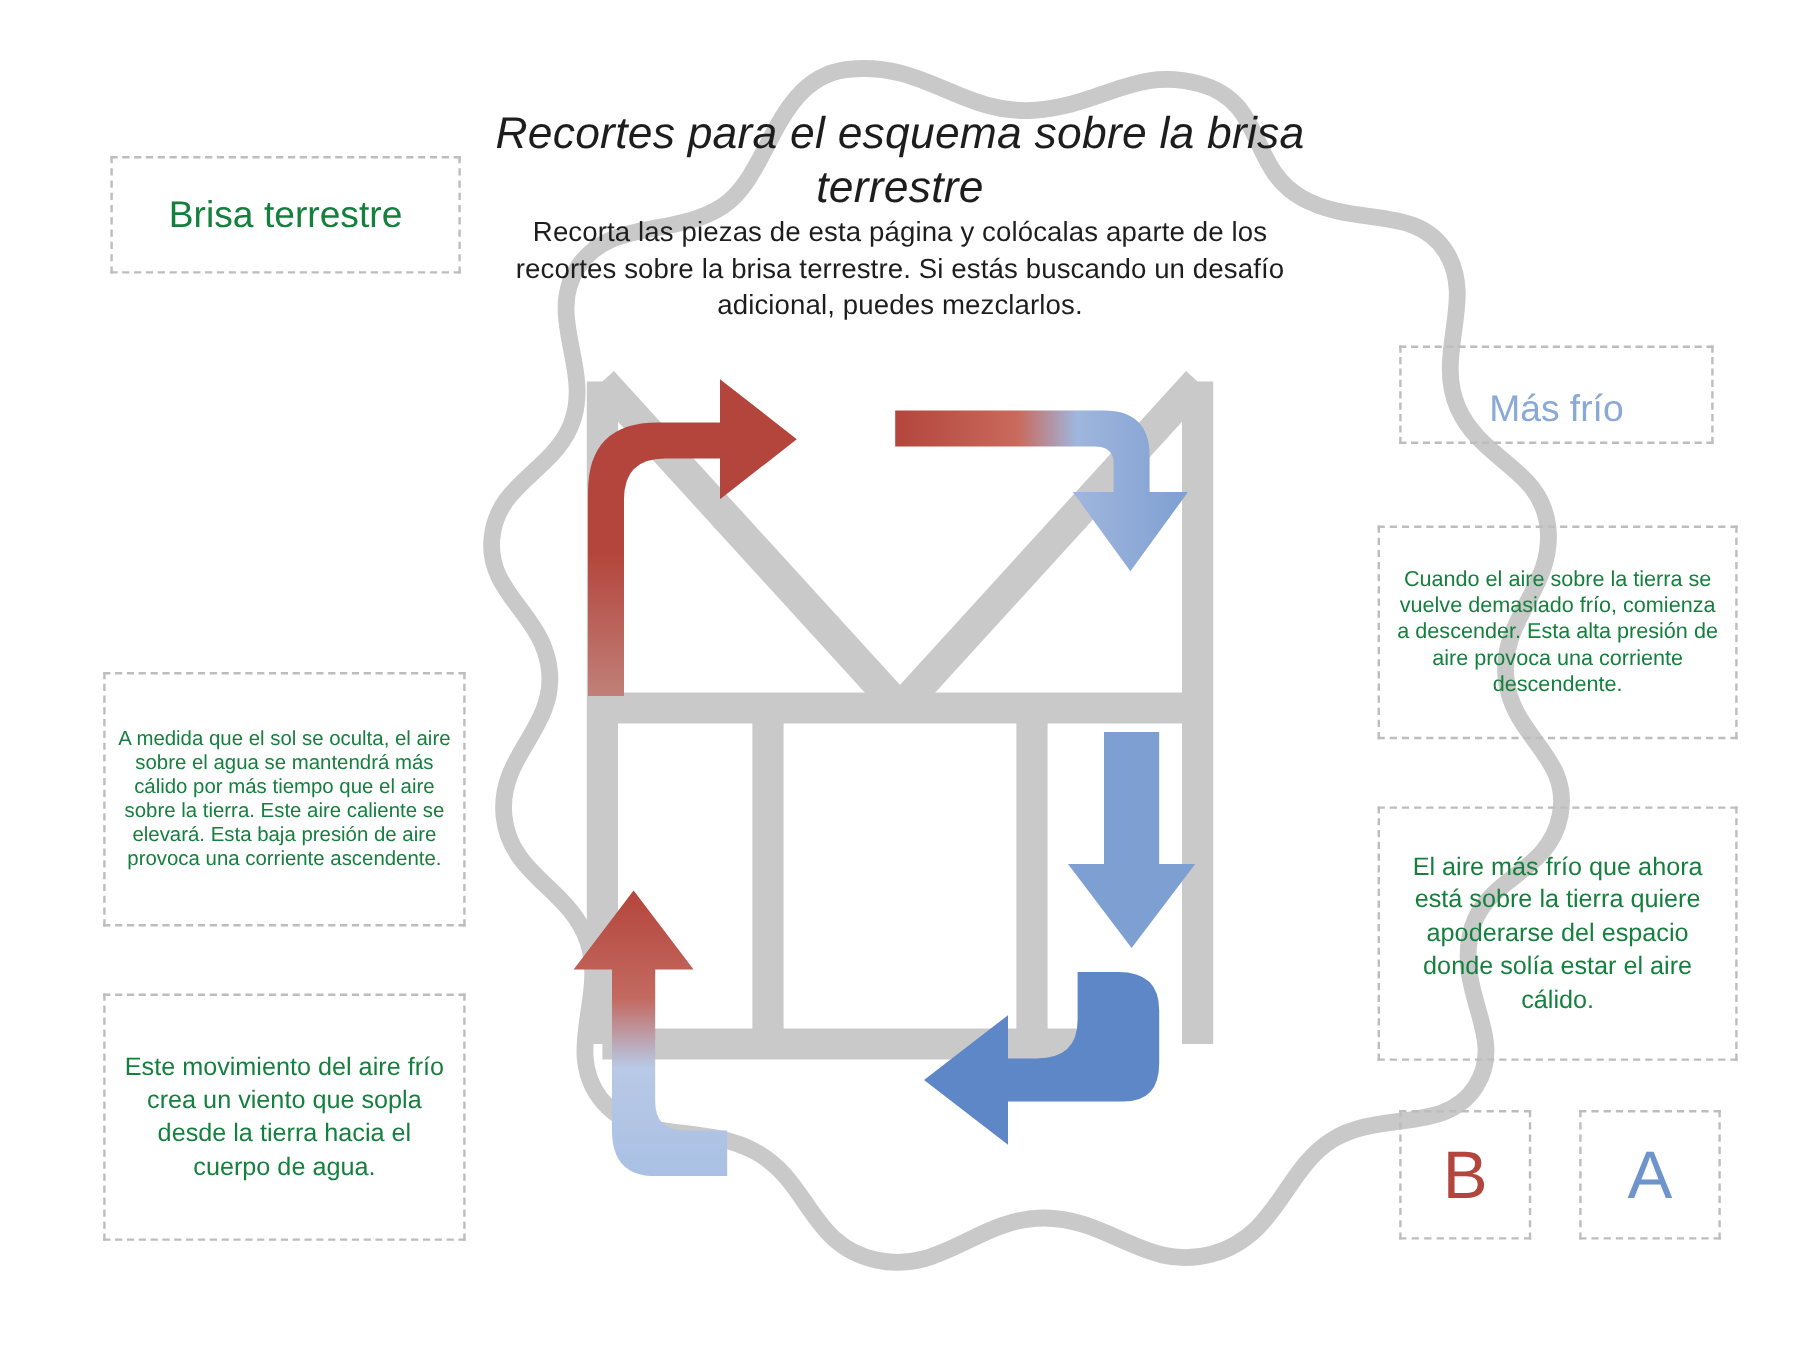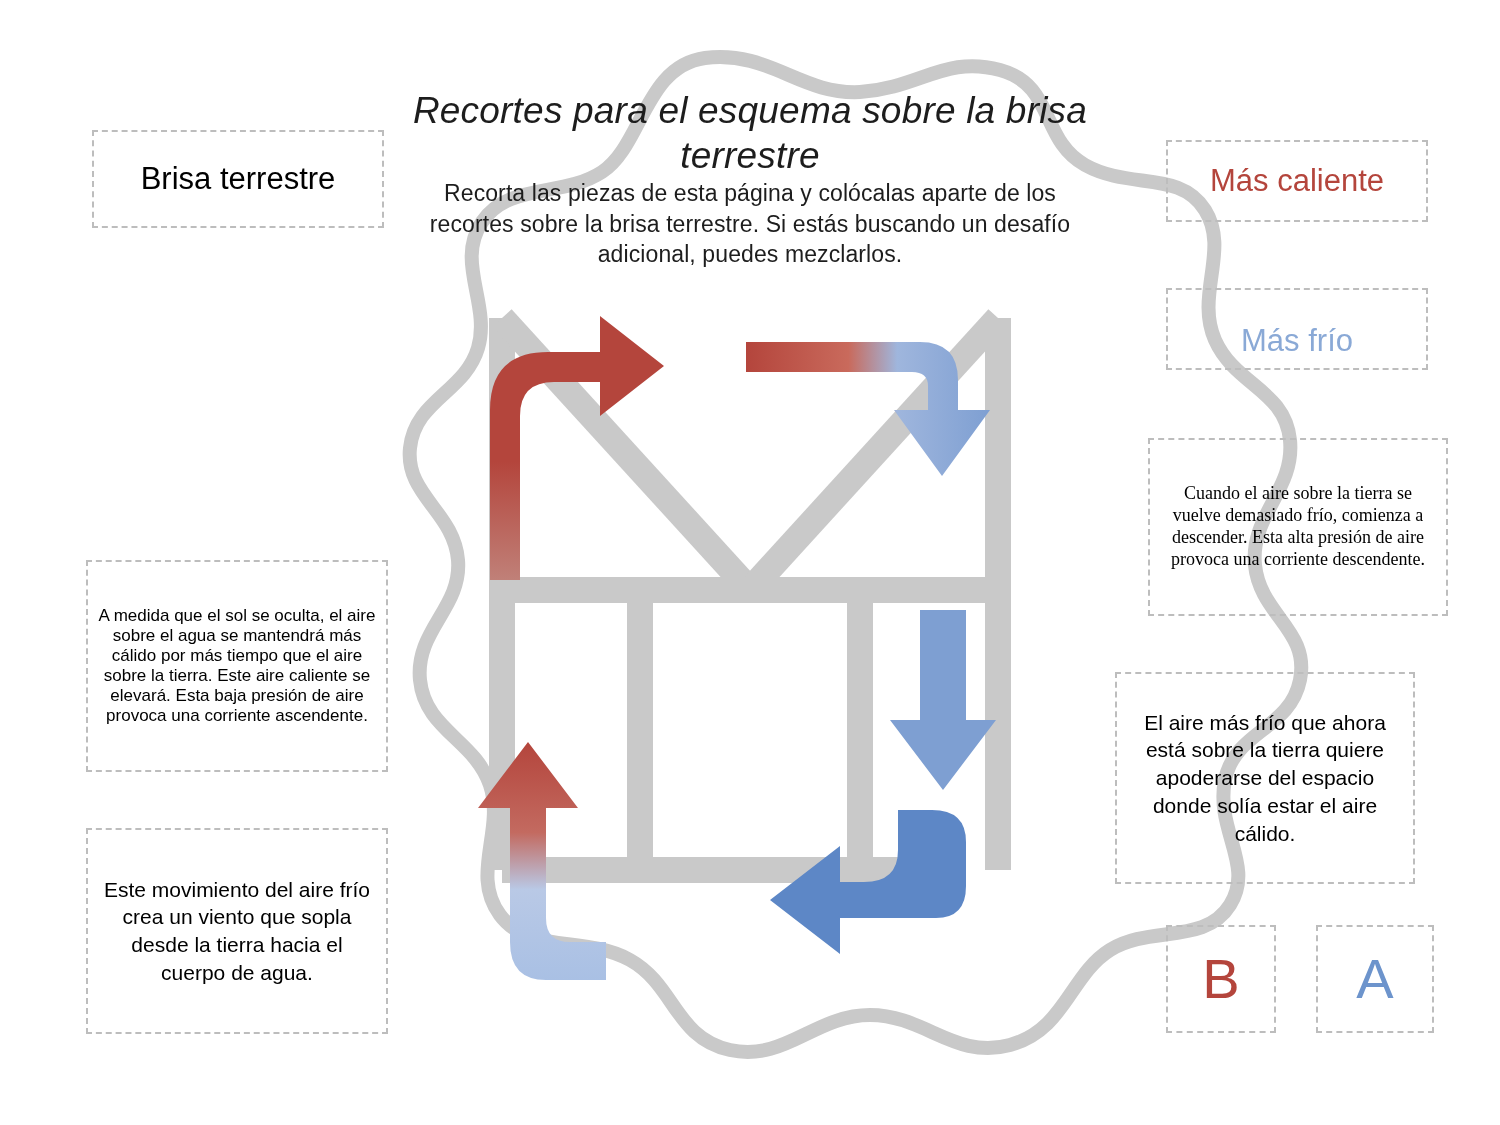--- a/index.html
+++ b/index.html
@@ -71,35 +71,35 @@
   }
   .cut-card .card-text {
     width: 100%;
     display: block;
   }
   .size-heading { font-size: 31px; line-height: 1.2; }
   .size-body    { font-size: 21px; line-height: 1.32; }
   .size-small   { font-size: 18px; line-height: 1.22; }
   .size-tiny    { font-size: 17px; line-height: 1.18; }
   .size-letter  { font-size: 56px; line-height: 1; }
-  .c-dark { color: #000000; }
+  .c-dark { color: #15803d; }
   .c-warm { color: #b4453c; }
   .c-cool { color: #8aa9d6; margin-top: 23px; }
   .c-cool-strong { color: #6d94cc; }
 
   
   #card-brisa      { left: 92px;  top: 130px;  width: 292px; height: 98px; }
   #card-eleva      { left: 86px;  top: 288px;  width: 302px; height: 212px; }
   #card-sol        { left: 86px;  top: 560px;  width: 302px; height: 212px; }
   #card-movimiento { left: 86px;  top: 828px;  width: 302px; height: 206px; }
   
   #card-caliente   { left: 1166px; top: 140px; width: 262px; height: 82px; }
   #card-frio       { left: 1166px; top: 288px; width: 262px; height: 82px; }
-  #card-descender  { left: 1148px; top: 438px; width: 300px; height: 178px; font-family: Liberation Serif, serif; }
-  #card-apoderarse { left: 1115px; top: 672px; width: 300px; height: 212px; }
+  #card-descender  { left: 1148px; top: 438px; width: 300px; height: 178px; }
+  #card-apoderarse { left: 1148px; top: 672px; width: 300px; height: 212px; }
   #card-b          { left: 1166px; top: 925px; width: 110px; height: 108px; }
   #card-a          { left: 1316px; top: 925px; width: 118px; height: 108px; }
 </style>
 </head>
 <body>
 
 <div id="page">
 
   <svg id="blob-layer" viewBox="0 0 1500 1125" xmlns="http://www.w3.org/2000/svg" aria-hidden="true">
     <path d="M705 58 C 770 50, 800 95, 860 92 C 920 88, 945 55, 1000 70
@@ -170,23 +170,20 @@
 
 
   <div class="cut-card" id="card-sol">
     <span class="card-text size-tiny c-dark">A medida que el sol se oculta, el aire sobre el agua se mantendrá más cálido por más tiempo que el aire sobre la tierra. Este aire caliente se elevará. Esta baja presión de aire provoca una corriente ascendente.</span>
   </div>
 
   <div class="cut-card" id="card-movimiento">
     <span class="card-text size-body c-dark">Este movimiento del aire frío crea un viento que sopla desde la tierra hacia el cuerpo de agua.</span>
   </div>
 
-  <div class="cut-card" id="card-caliente">
-    <span class="card-text size-heading c-warm">Más caliente</span>
-  </div>
 
   <div class="cut-card" id="card-frio">
     <span class="card-text size-heading c-cool">Más frío</span>
   </div>
 
   <div class="cut-card" id="card-descender">
     <span class="card-text size-small c-dark">Cuando el aire sobre la tierra se vuelve demasiado frío, comienza a descender. Esta alta presión de aire provoca una corriente descendente.</span>
   </div>
 
   <div class="cut-card" id="card-apoderarse">

